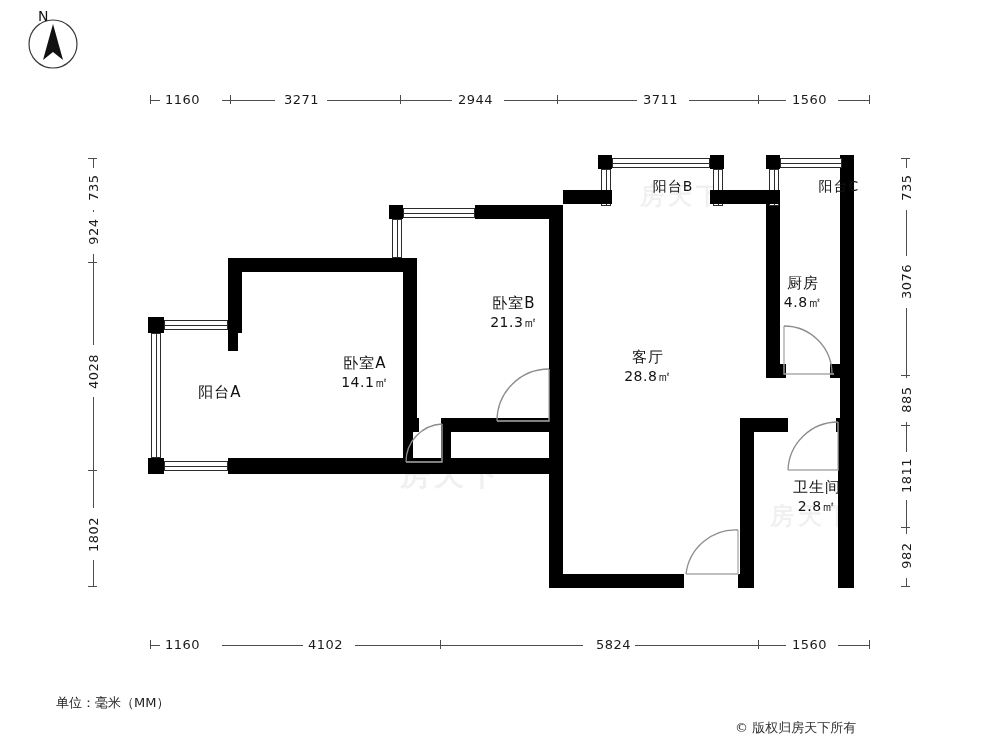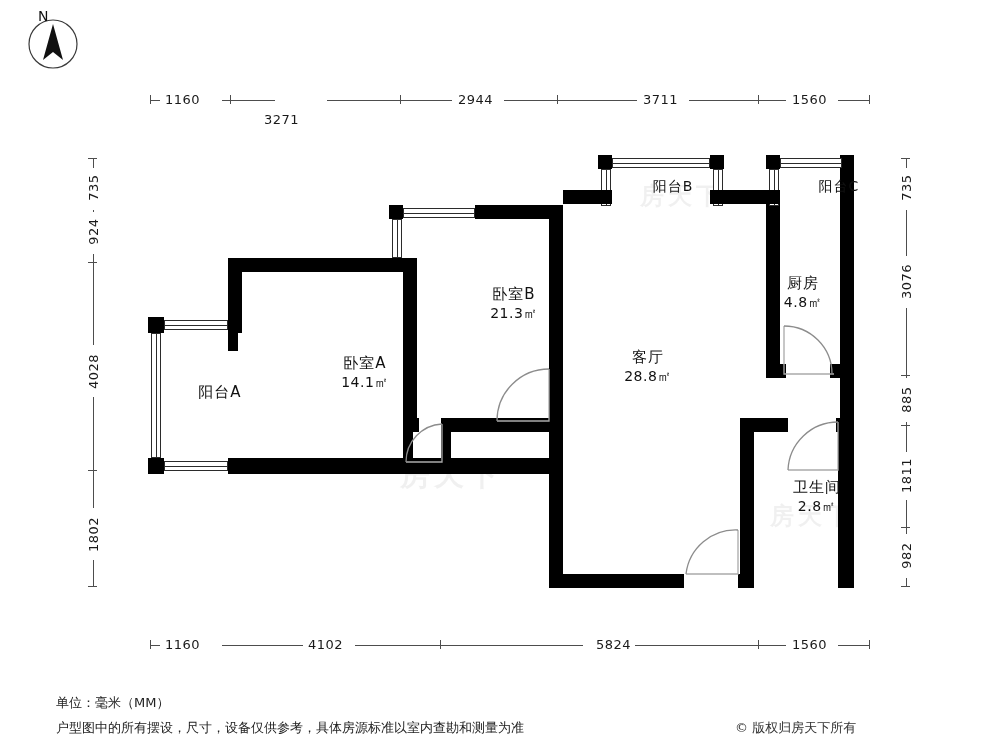--- a/index.html
+++ b/index.html
@@ -166,21 +166,21 @@
     <div class="tick h" style="left:557px;top:95px;"></div>
     <div class="tick h" style="left:758px;top:95px;"></div>
     <div class="tick h" style="left:869px;top:95px;"></div>
 
     <div style="position:absolute;left:160px;top:92px;width:62px;height:16px;background:#fff;"></div>
     <div style="position:absolute;left:275px;top:92px;width:52px;height:16px;background:#fff;"></div>
     <div style="position:absolute;left:452px;top:92px;width:52px;height:16px;background:#fff;"></div>
     <div style="position:absolute;left:637px;top:92px;width:52px;height:16px;background:#fff;"></div>
     <div style="position:absolute;left:786px;top:92px;width:52px;height:16px;background:#fff;"></div>
     <div class="dim-label" style="left:165px;top:92px;">1160</div>
-    <div class="dim-label" style="left:264px;top:92px;margin-top:20px;">3271</div>
+    <div class="dim-label" style="left:284px;top:92px;">3271</div>
     <div class="dim-label" style="left:458px;top:92px;">2944</div>
     <div class="dim-label" style="left:643px;top:92px;">3711</div>
     <div class="dim-label" style="left:792px;top:92px;">1560</div>
   </div>
 
   <div>
     <div class="dim-line h" style="left:150px;top:645px;width:720px;"></div>
     <div class="tick h" style="left:150px;top:640px;"></div>
     <div class="tick h" style="left:213px;top:640px;"></div>
     <div class="tick h" style="left:440px;top:640px;"></div>
@@ -348,21 +348,21 @@
 
   <div class="room" style="left:192px;top:392px;">
     <span class="rname">阳台A</span>
   </div>
 
   <div class="room" style="left:337px;top:373px;">
     <span class="rname">卧室A</span>
     <span class="rarea">14.1㎡</span>
   </div>
 
-  <div class="room" style="left:486px;top:304px;">
+  <div class="room" style="left:486px;top:313px;">
     <span class="rname">卧室B</span>
     <span class="rarea">21.3㎡</span>
   </div>
 
   <div class="room small" style="left:645px;top:186px;">
     <span class="rname">阳台B</span>
   </div>
 
   <div class="room small" style="left:811px;top:186px;">
     <span class="rname">阳台C</span>
@@ -377,16 +377,15 @@
     <span class="rname">客厅</span>
     <span class="rarea">28.8㎡</span>
   </div>
 
   <div class="room" style="left:789px;top:497px;">
     <span class="rname">卫生间</span>
     <span class="rarea">2.8㎡</span>
   </div>
 
   <div class="footer-unit">单位：毫米（MM）</div>
-  <div class="footer-note">户型图中的所有摆设，尺寸，设备仅供参考，具体房源标准以室内查勘和测量为准</div>
   <div class="footer-copy">© 版权归房天下所有</div>
 
 </div>
 
 </body></html>

